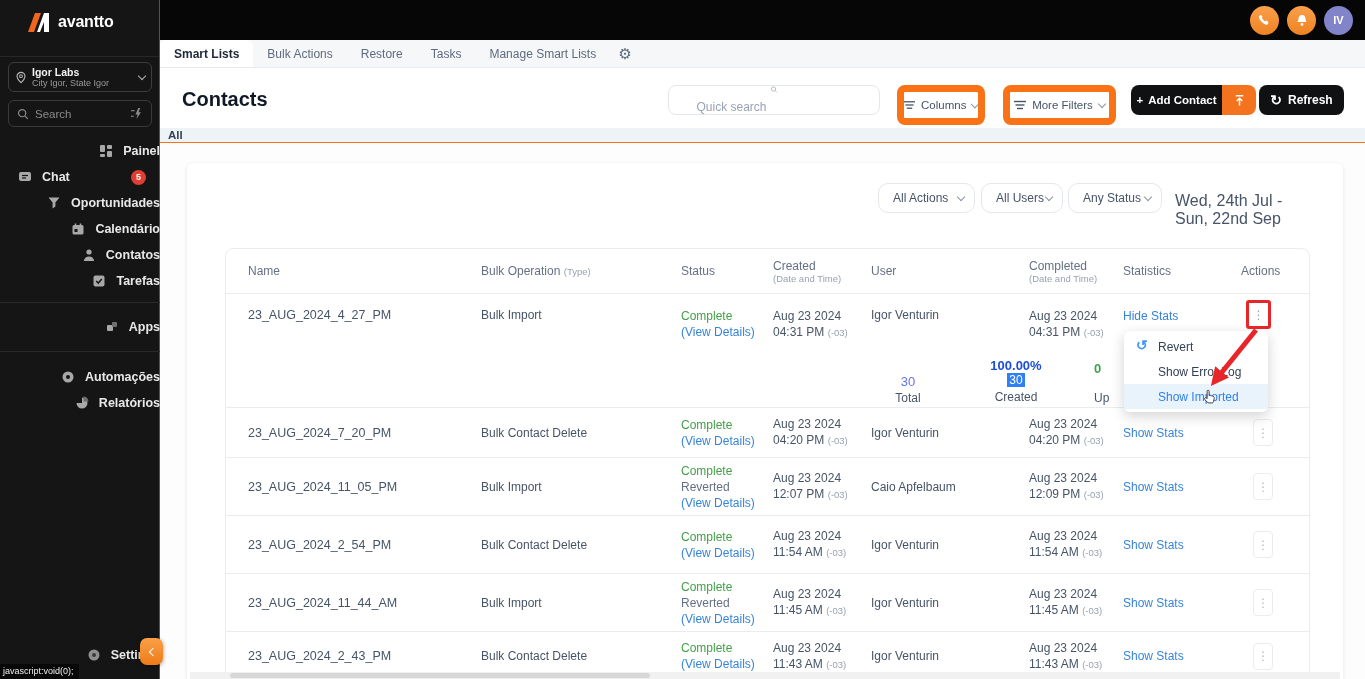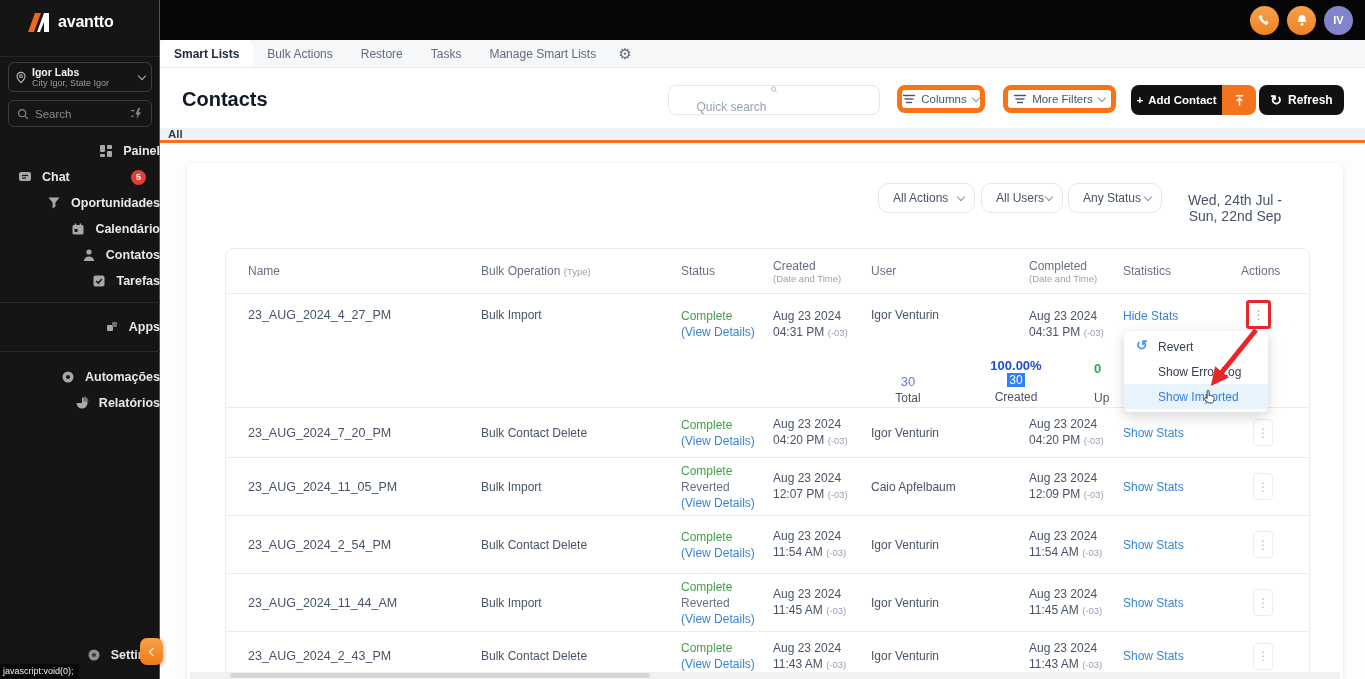--- a/index.html
+++ b/index.html
@@ -58,52 +58,52 @@
   .tab-gear { display:flex; align-items:center; padding:0 8px; color:#5d6b7e; font-size:15px; cursor:pointer; }
 
   
   .pghead { position:absolute; left:160px; top:68px; width:1205px; height:60px; background:#fff; }
   .pg-title { position:absolute; left:22px; top:20px; font-size:20px; font-weight:700; color:#101828; }
   .qsearch { position:absolute; left:508px; top:17px; width:212px; height:30px; border:1px solid #e4e7ec;
              border-radius:8px; display:flex; align-items:center; gap:7px; padding:0 10px; background:#fff;flex-direction:column; }
   .qsearch input { flex:1; min-width:0; border:none; outline:none; font-size:12px; color:#475467;
                    font-family:inherit; }
   .qsearch input::placeholder { color:#98a2b3; }
-  .hbtn { position:absolute; top:17px; height:28px; border:5px solid #f97316; border-radius:8px;
+  .hbtn { position:absolute; top:17px; height:40px; border:7px solid #f97316; border-radius:8px;
           background:#fff; display:flex; align-items:center; justify-content:center; gap:6px;
           font-size:11.5px; color:#475467; cursor:pointer; }
   .btn-columns { left:737px; width:88px; }
   .btn-filters { left:843px; width:113px; }
   .addc { position:absolute; left:971px; top:17px; width:125px; height:30px; display:flex;
           border-radius:8px; overflow:hidden; cursor:pointer; }
   .addc-main { width:91px; background:#101113; color:#fff; font-size:11.5px; font-weight:600;
                display:flex; align-items:center; justify-content:center; gap:5px; }
   .addc-import { width:34px; background:#f4731f; display:flex; align-items:center; justify-content:center; }
   .refresh { position:absolute; left:1099px; top:17px; width:85px; height:30px; background:#101113;
              border-radius:8px; color:#fff; font-size:12px; font-weight:600; display:flex;
              align-items:center; justify-content:center; gap:6px; cursor:pointer; }
   .refresh-ic { font-size:14px; line-height:14px; }
 
   
   .allbar { position:absolute; left:160px; top:128px; width:1205px; height:15px; background:#edf3f7;
-            border-bottom:3px solid #f97316; display:flex; align-items:center; padding-left:8px;
+            border-bottom:1px solid #f97316; display:flex; align-items:center; padding-left:8px;
             font-size:11.5px; font-weight:700; color:#344054; }
 
   
   .card { position:absolute; left:187px; top:163px; width:1156px; height:516px; background:#fff;
           border-radius:6px 6px 0 0; box-shadow:0 1px 4px rgba(16,24,40,.10); }
   .pill { position:absolute; top:20px; height:30px; border:1px solid #e4e7ec; border-radius:10px;
           background:#fff; display:flex; align-items:center; justify-content:space-between;
           padding:0 10px 0 14px; font-size:12px; color:#475467; cursor:pointer; }
   .pill .chev { border-color:#8a94a6; margin-bottom:2px; }
   .pill-actions { left:691px; width:97px; }
   .pill-users   { left:794px; width:82px; }
   .pill-status  { left:881px; width:94px; }
-  .daterange { position:absolute; left:988px; top:29px; width:120px; font-size:14px; color:#475467;
-               text-align:center; }
+  .daterange { position:absolute; left:988px; top:29px; width:120px; font-size:16px; color:#475467;
+               text-align:left; }
 
   
   .tbl { position:absolute; left:38px; top:85px; width:1085px; height:431px;
          border:1px solid #eaecf0; border-radius:8px; }
   .grid { display:grid; grid-template-columns:255px 200px 92px 98px 158px 94px 118px 1fr; }
   .thead { height:44px; align-items:center; color:#667085; font-size:12px; }
   .c1 { padding-left:22px; } .c7 { padding-left:0; }
   .sub { font-size:9.5px; color:#98a2b3; }
   .trow { border-top:1px solid #eaecf0; align-items:center; font-size:12px; color:#475467; }
   .r1 { height:114px; align-items:start; position:relative; }

